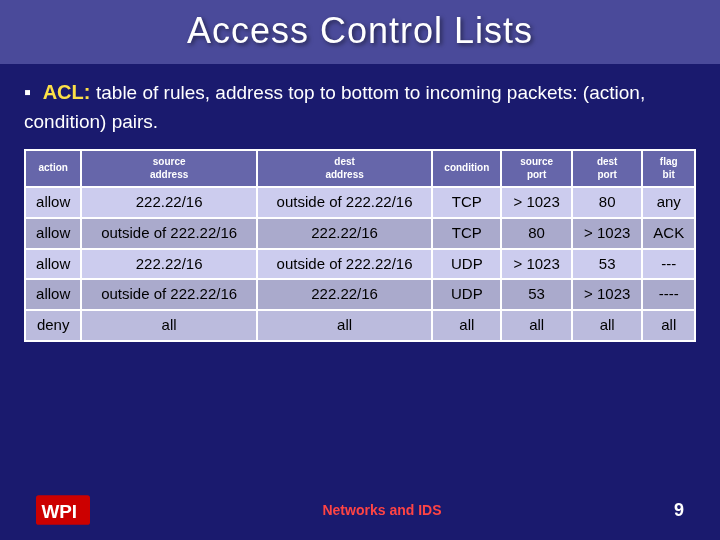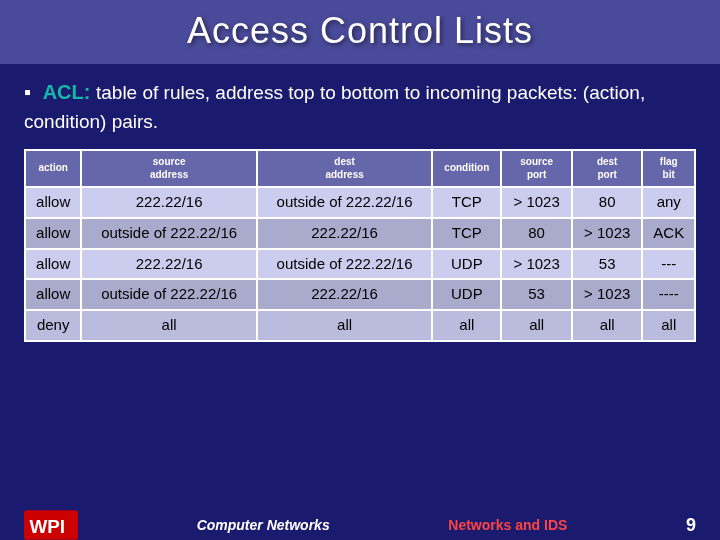--- a/index.html
+++ b/index.html
@@ -34,21 +34,21 @@
 
     .bullet-text {
       color: #fff;
       font-size: 20px;
       margin-bottom: 14px;
       line-height: 1.4;
     }
 
     .bullet-text .acl-label {
       font-weight: bold;
-      color: #14b8a6;
+      color: #fde047;
     }
 
     .bullet-text .acl-desc {
       font-family: Arial, sans-serif;
       font-size: 19px;
     }
 
     .bullet-marker {
       color: #fff;
       font-size: 20px;
@@ -82,27 +82,27 @@
     table tbody tr:nth-child(even) {
       background: #aaaacc;
     }
 
     .deny-row {
       background: #bbbbdd !important;
     }
 
     .footer {
       position: absolute;
-      bottom: 0;
+      bottom: 15px;
       left: 0;
       right: 0;
       display: flex;
       align-items: center;
       justify-content: space-between;
-      padding: 0 24px;
+      padding: 0 36px;
     }
 
     .footer-left {
       display: flex;
       align-items: center;
     }
 
     .wpi-logo {
       width: 54px;
       height: 30px;
@@ -203,20 +203,17 @@
   </table>
 </div>
 
 <div class="footer">
   <div class="footer-left">
     <svg class="wpi-logo" viewBox="0 0 80 44">
       <rect width="80" height="44" fill="#cc0000" rx="4"></rect>
       <text x="8" y="34" font-family="Arial Black, Arial" font-size="28" font-weight="900" fill="#fff">WPI</text>
     </svg>
   </div>
-  <div class="footer-center">
-    <span>Computer Networks</span>
-  </div>
   <div class="footer-right">
     <span>Networks and IDS</span>
   </div>
   <div class="footer-page">9</div>
 </div>
 
 </body></html>

